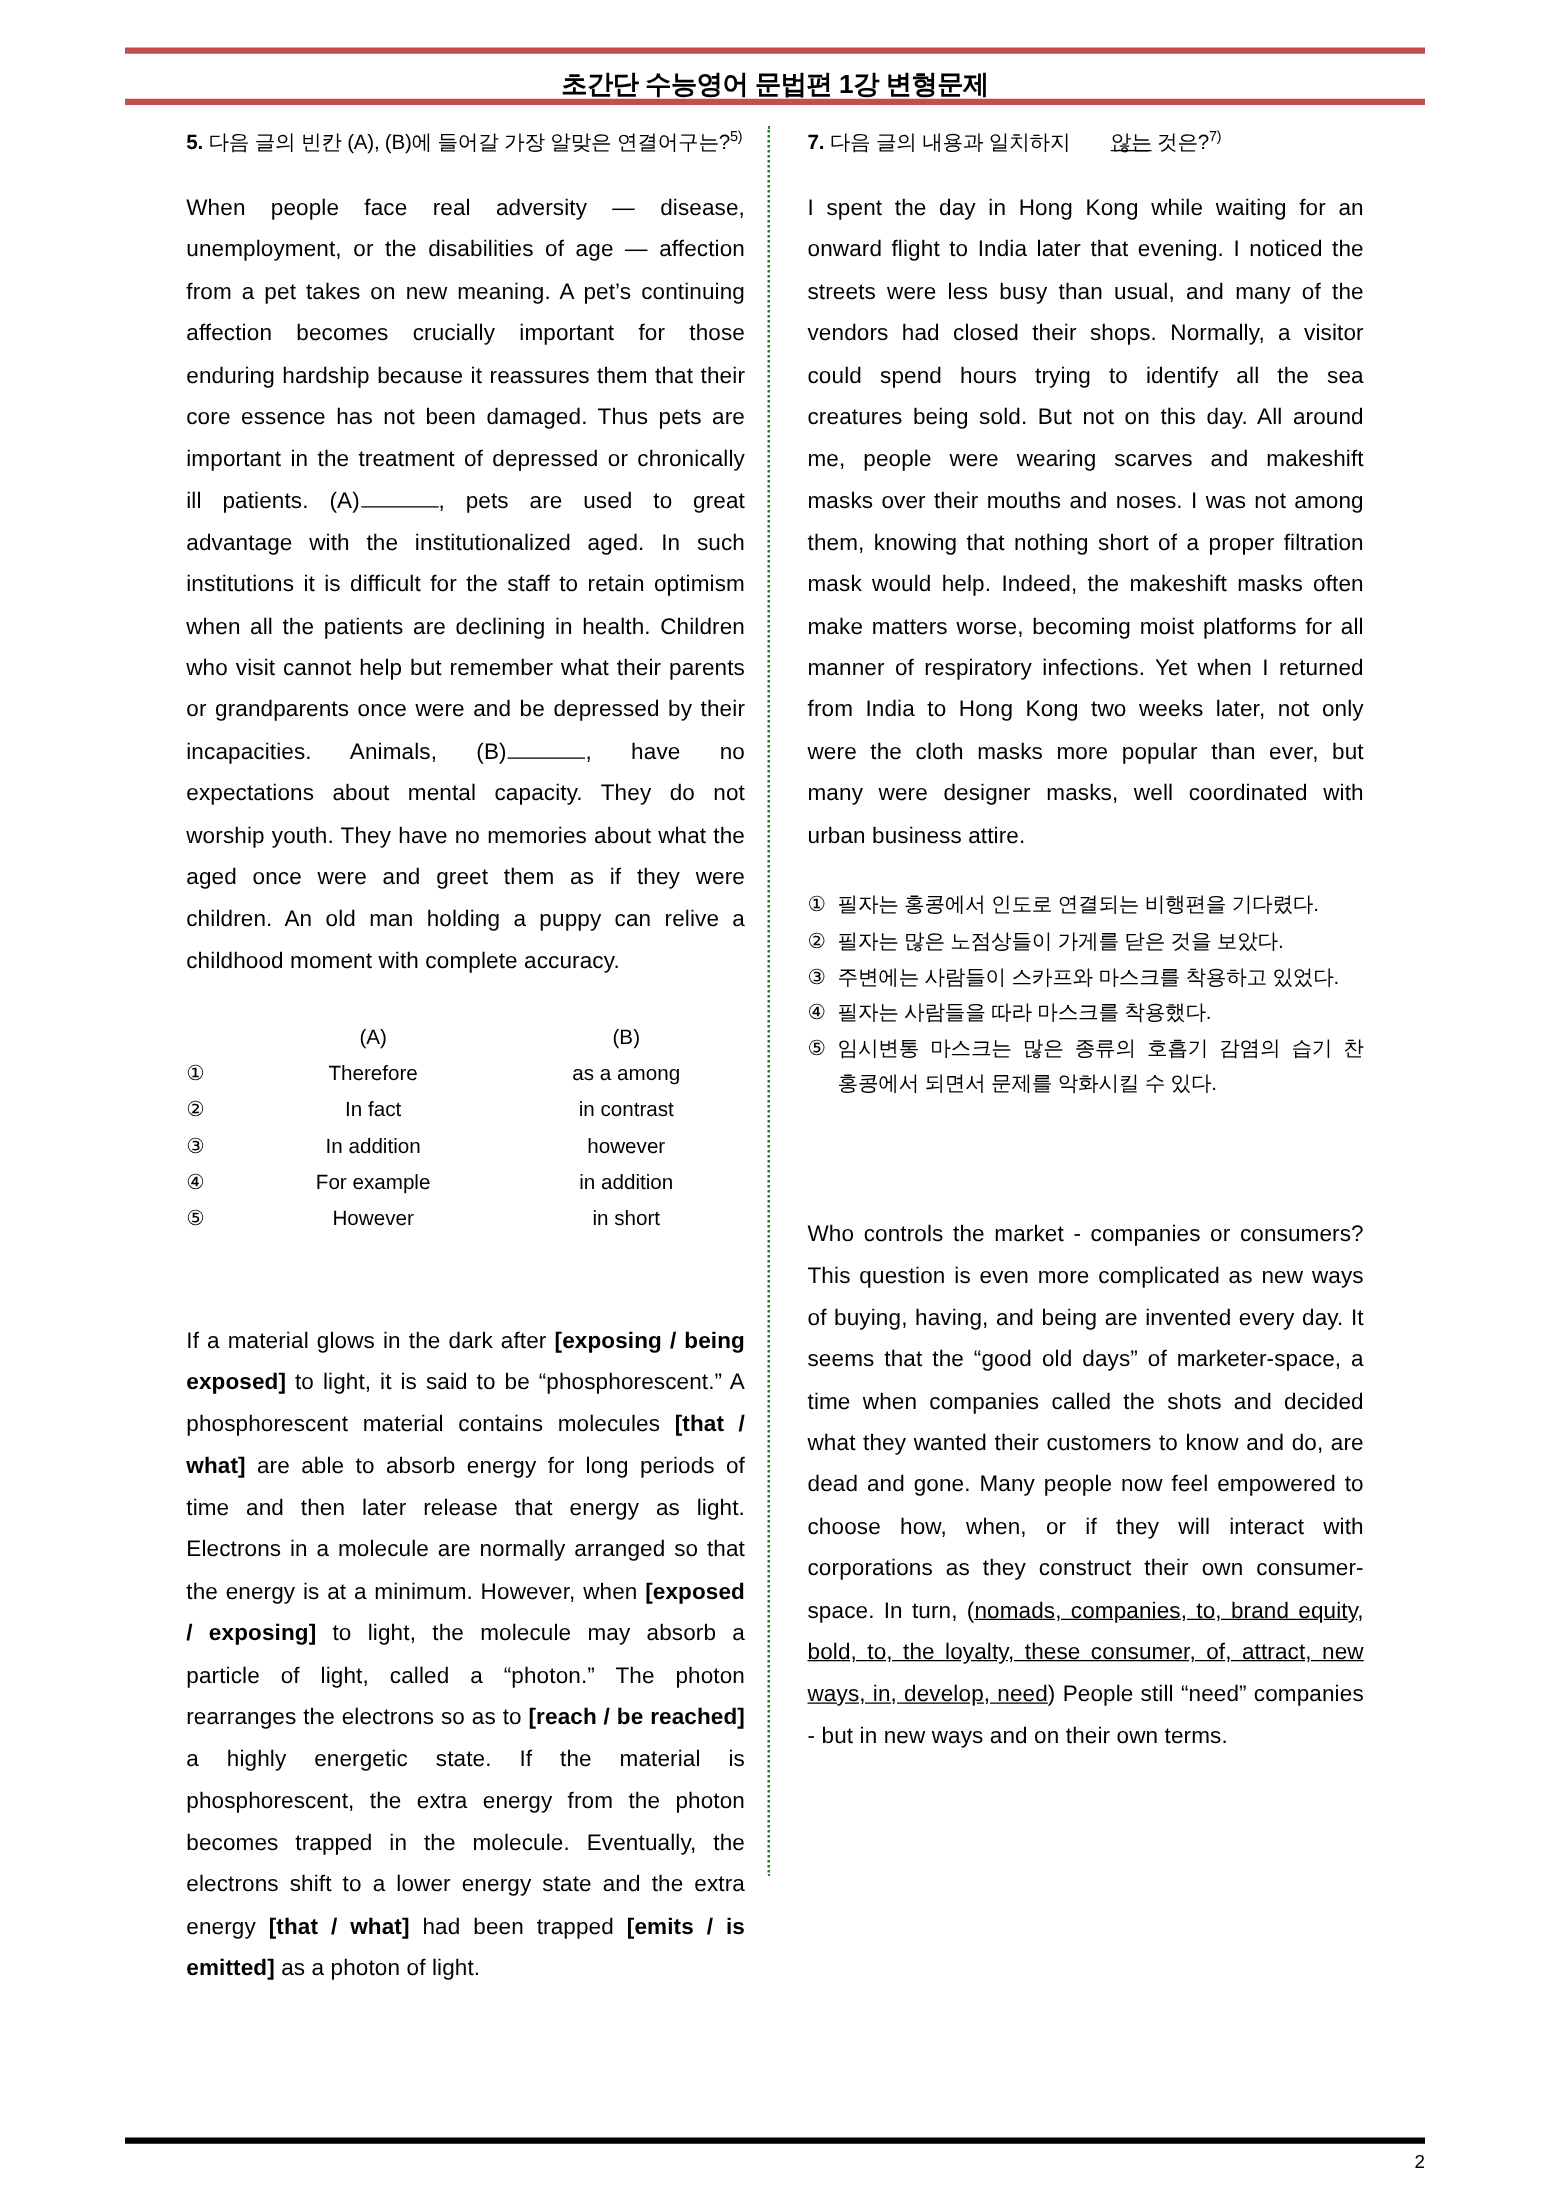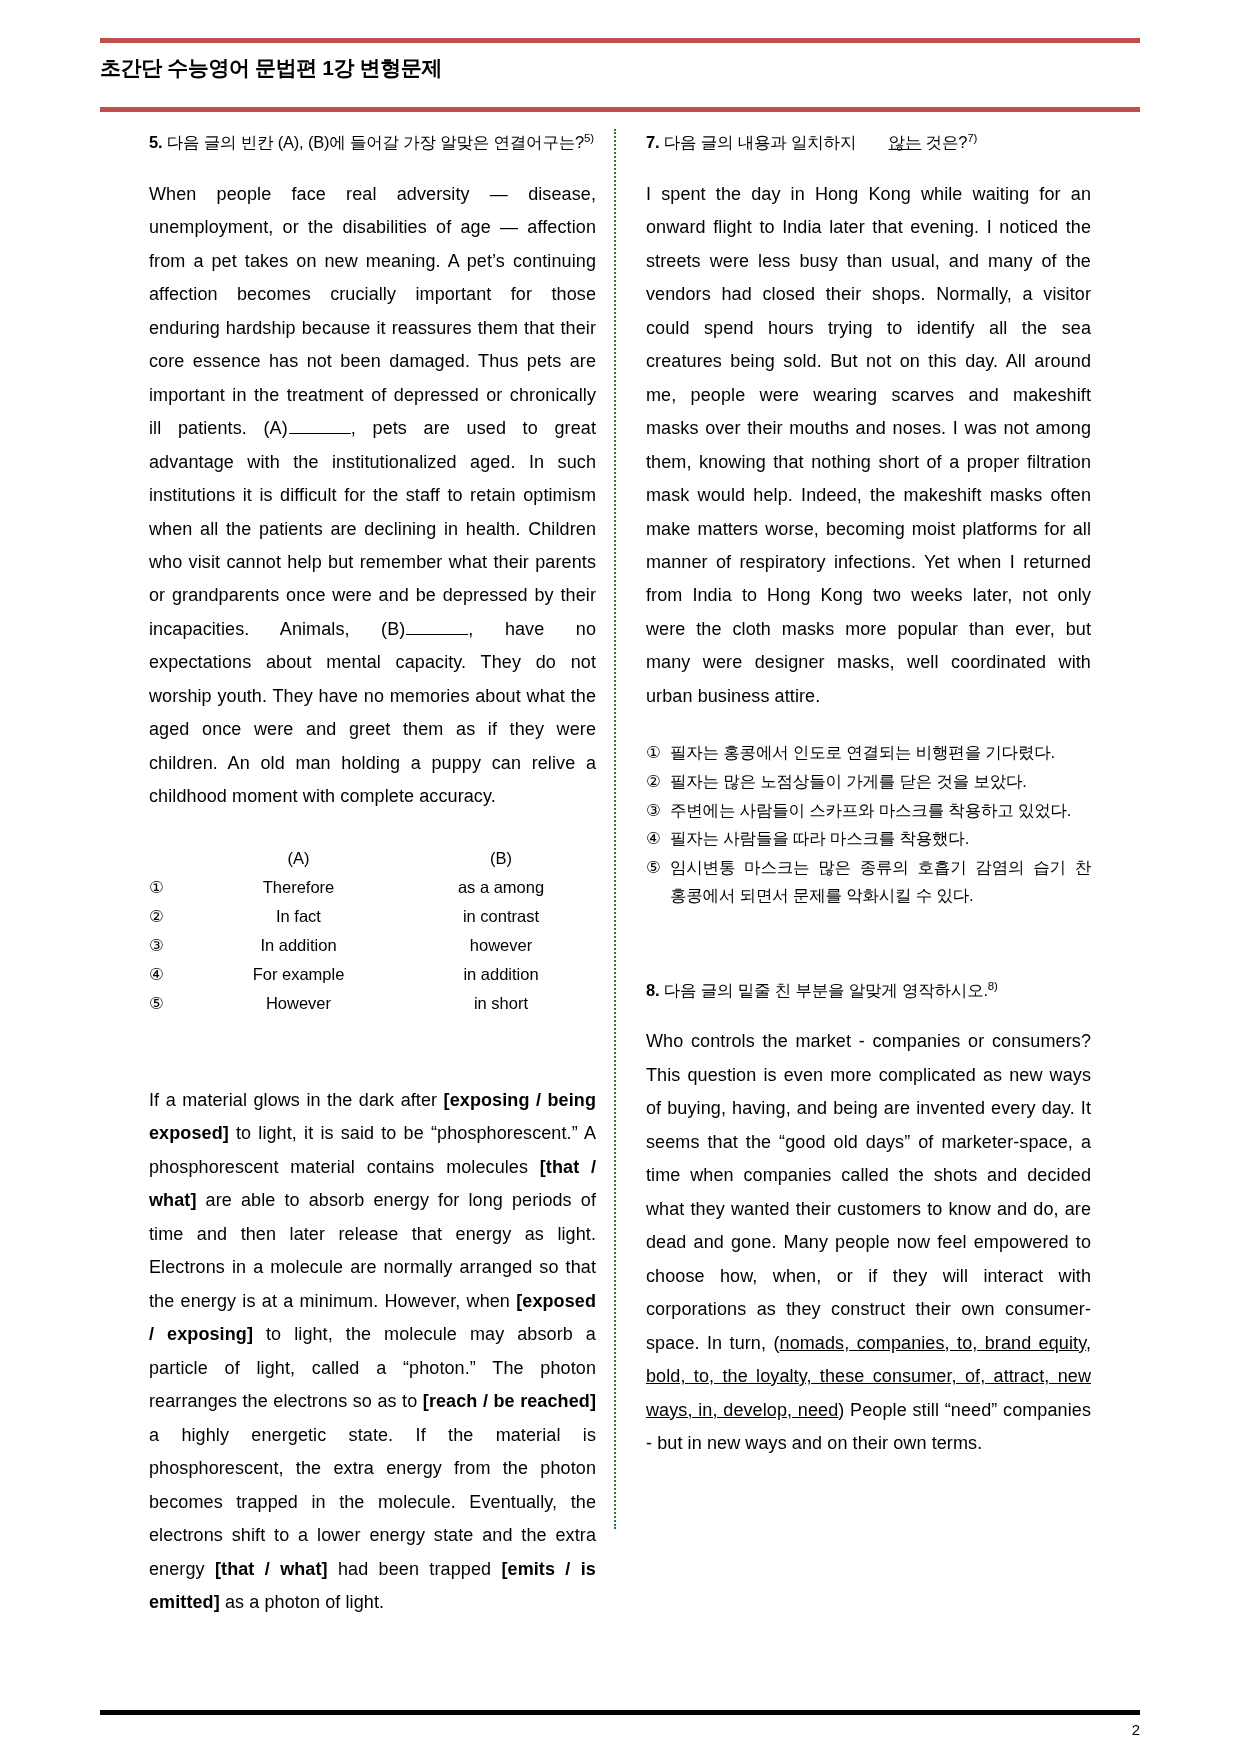--- a/index.html
+++ b/index.html
@@ -26,24 +26,25 @@
   .head-rule-top {
     height: 5px;
     background: #c0504d;
     margin-top: 38px;
   }
   .head-rule-bottom {
     height: 5px;
     background: #c0504d;
   }
   .doc-title {
+    text-align: center;
     font-size: 21px;
     font-weight: bold;
     letter-spacing: -0.4px;
-    padding: 13px 0 28px 0;
+    padding: 13px 0 0 0;
     line-height: 1.1;
   }
   
   .columns {
     display: flex;
     margin-top: 17px;
     height: 1400px;
     justify-content: center;
   }
   .col {
@@ -249,21 +250,20 @@
           <div class="kchoice">
             <span class="marker">⑤</span>
             <span class="ktext">임시변통 마스크는 많은 종류의 호흡기 감염의 습기 찬 홍콩에서 되면서 문제를 악화시킬 수 있다.</span>
           </div>
         </div>
       </div>
 
       <div class="block-gap-xl"></div>
 
       <div>
-        <p class="q-head"><span class="q-num">8.</span> <span>다음 글의 밑줄 친 부분을 알맞게 영작하시오.</span><span class="sup">8)</span></p>
 
         <p class="passage"><span>Who controls the market - companies or consumers? This question is even more complicated as new ways of buying, having, and being are invented every day. It seems that the “good old days” of marketer-space, a time when companies called the shots and decided what they wanted their customers to know and do, are dead and gone. Many people now feel empowered to choose how, when, or if they will interact with corporations as they construct their own consumer-space. In turn, (</span><span class="underline-span">nomads, companies, to, brand equity, bold, to, the loyalty, these consumer, of, attract, new ways, in, develop, need</span><span>) People still “need” companies - but in new ways and on their own terms.</span></p>
       </div>
     </div>
   </div>
 
   <div class="footer">
     <div class="foot-rule" style="background: rgb(0, 0, 0);"></div>
     <div class="page-num">2</div>
   </div>

